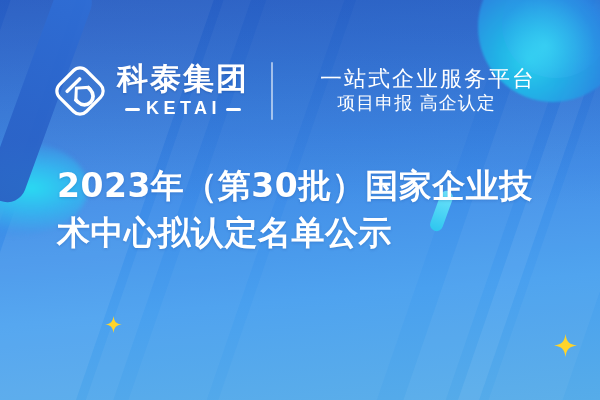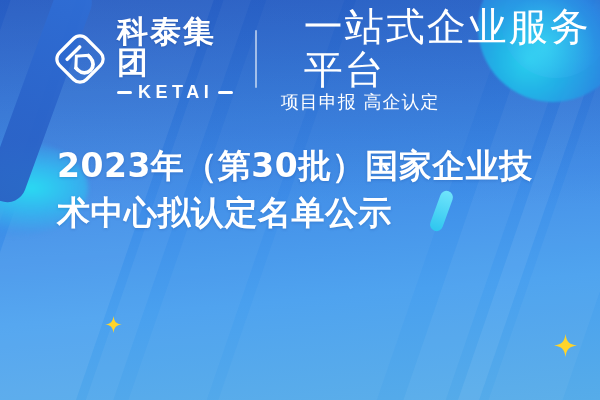--- a/index.html
+++ b/index.html
@@ -58,52 +58,52 @@
     transform:rotate(20deg);opacity:.92;
   }
   
   .capsule-cyan{
     position:absolute;left:435px;top:190px;width:13px;height:42px;border-radius:7px;
     background:linear-gradient(180deg,#6fe4fb 0%,#2ec6ef 100%);
     transform:rotate(20deg);
   }
 
   
-  .header{position:absolute;left:0;top:20px;width:600px;height:78px;display:flex;align-items:center;}
+  .header{position:absolute;left:0;top:52px;width:600px;height:78px;display:flex;align-items:center;text-align:center;}
 
   .logo-mark{width:56px;height:56px;margin-left:52px;flex:0 0 auto;}
   .logo-text{margin-left:9px;display:flex;flex-direction:column;align-items:center;}
   .logo-cn{
     color:#fff;font-size:31px;font-weight:bold;letter-spacing:2px;line-height:1;
     font-family:"DejaVu Sans","Liberation Sans",sans-serif;
     text-shadow:0 1px 2px rgba(0,40,110,.25);
   }
   .logo-en-row{display:flex;align-items:center;margin-top:5px;width:100%;justify-content:center;}
   .logo-dash{height:3px;width:15px;background:#fff;border-radius:2px;}
   .logo-en{
     color:#fff;font-size:18px;font-weight:bold;letter-spacing:4.5px;line-height:1;
     margin:0 5px 2px 6px;font-family:"Liberation Sans",sans-serif;
   }
 
   .divider{width:2px;height:58px;background:rgba(255,255,255,.55);margin-left:22px;border-radius:1px;}
 
   .tagline{margin-left:24px;display:flex;flex-direction:column;}
   .tag-main{
-    color:#fff;font-size:39px;letter-spacing:2px;line-height:1.1;
-    font-family:Liberation Sans, sans-serif;
+    color:#fff;font-size:22px;letter-spacing:2px;line-height:1.1;
+    font-family:Liberation Mono, monospace;
     margin-left:23px;
   }
   .tag-sub{
     color:#fff;font-size:18px;letter-spacing:1px;margin-top:0;line-height:1.1;
     font-family:"DejaVu Sans","Liberation Sans",sans-serif;
   }
 
   
   .title{
-    position:absolute;left:57px;top:143px;width:500px;
+    position:absolute;left:57px;top:163px;width:500px;
     color:#fff;font-size:33px;font-weight:bold;line-height:1.42;letter-spacing:.5px;
     font-family:"DejaVu Sans","Liberation Sans",sans-serif;
     text-shadow:0 1px 3px rgba(10,50,130,.22);
   }
 
   
   .spark{position:absolute;pointer-events:none;}
   .s1{left:105px;top:316px;width:17px;height:17px;}
   .s2{left:554px;top:334px;width:23px;height:23px;}
 </style>

